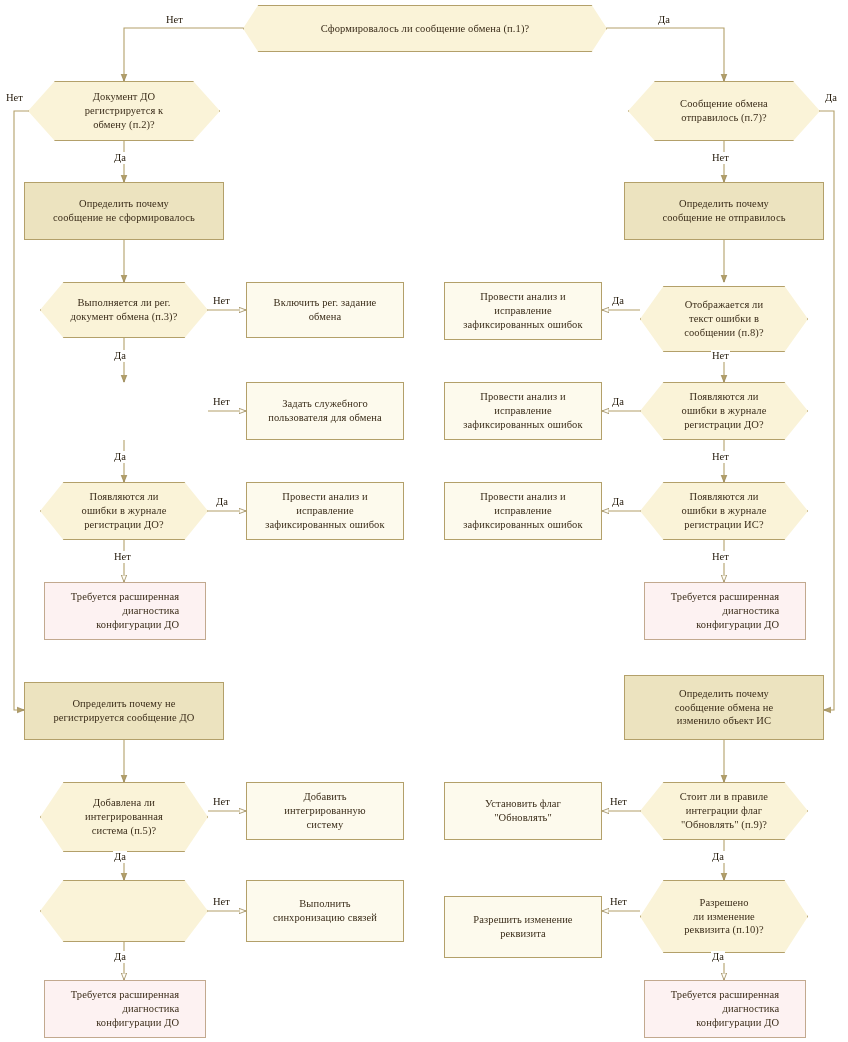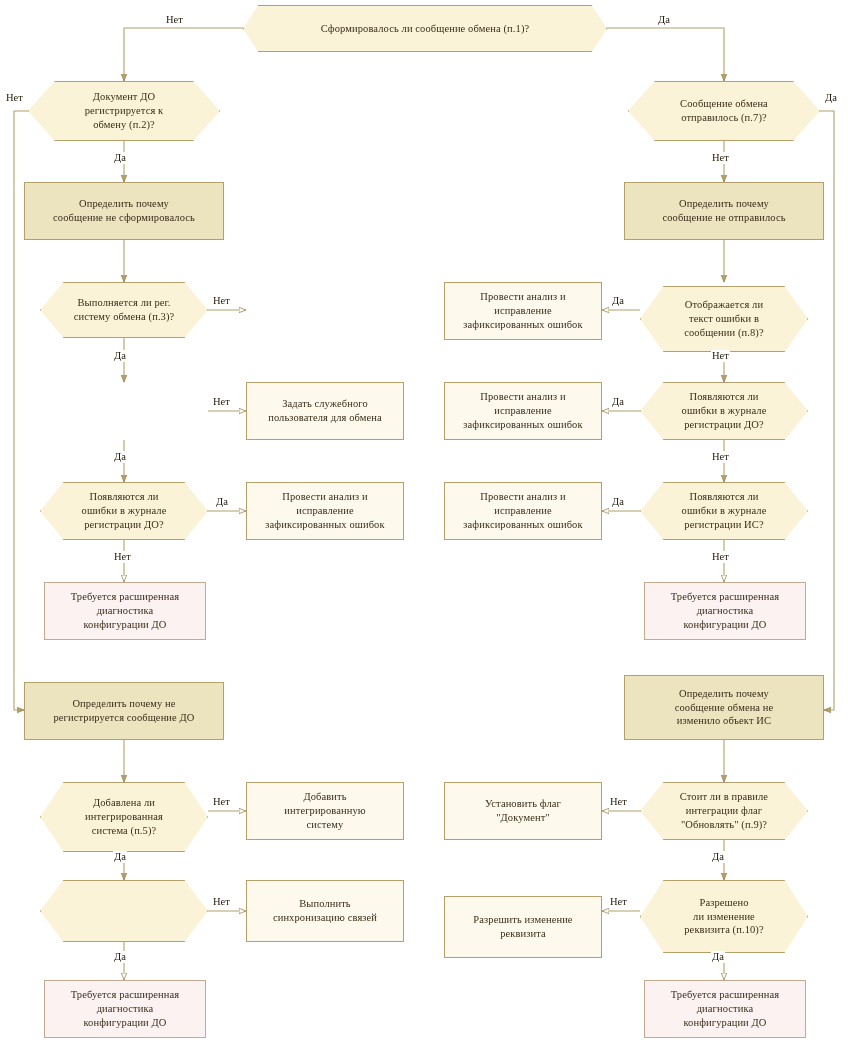--- a/index.html
+++ b/index.html
@@ -49,20 +49,21 @@
   }
   
   .n-action {
     background: #fdfaed;
     border: 1px solid #b3a06a;
   }
   
   .n-warn {
     background: #fdf2f2;
     border: 1px solid #c2a98f;
+    text-align: right;
   }
   
   .n-decision {
     background: transparent;
     border: none;
     padding: 2px 20px;
   }
   .n-decision .hexbg {
     position: absolute;
     left: 0; top: 0; right: 0; bottom: 0;
@@ -179,23 +180,27 @@
   </div>
 
   <div class="node n-process" style="left:24px; top:182px; width:200px; height:58px;">
     <span class="txt">Определить почему
 сообщение не сформировалось</span>
   </div>
 
   <div class="node n-decision" style="left:40px; top:282px; width:168px; height:56px;">
     <span class="hexbg"></span>
     <span class="txt">Выполняется ли рег.
-систему обмена (п.3)?</span>
-  </div>
-
+документ обмена (п.3)?</span>
+  </div>
+
+  <div class="node n-action" style="left:246px; top:282px; width:158px; height:56px;">
+    <span class="txt">Включить рег. задание
+обмена</span>
+  </div>
 
 
   <div class="node n-action" style="left:246px; top:382px; width:158px; height:58px;">
     <span class="txt">Задать служебного
 пользователя для обмена</span>
   </div>
 
   <div class="node n-decision" style="left:40px; top:482px; width:168px; height:58px;">
     <span class="hexbg"></span>
     <span class="txt">Появляются ли
@@ -312,21 +317,21 @@
 
   <div class="node n-decision" style="left:640px; top:782px; width:168px; height:58px;">
     <span class="hexbg"></span>
     <span class="txt">Стоит ли в правиле
 интеграции флаг
 "Обновлять" (п.9)?</span>
   </div>
 
   <div class="node n-action" style="left:444px; top:782px; width:158px; height:58px;">
     <span class="txt">Установить флаг
-"Документ"</span>
+"Обновлять"</span>
   </div>
 
   <div class="node n-decision" style="left:640px; top:880px; width:168px; height:73px;">
     <span class="hexbg"></span>
     <span class="txt">Разрешено
 ли изменение
 реквизита (п.10)?</span>
   </div>
 
   <div class="node n-action" style="left:444px; top:896px; width:158px; height:62px;">

